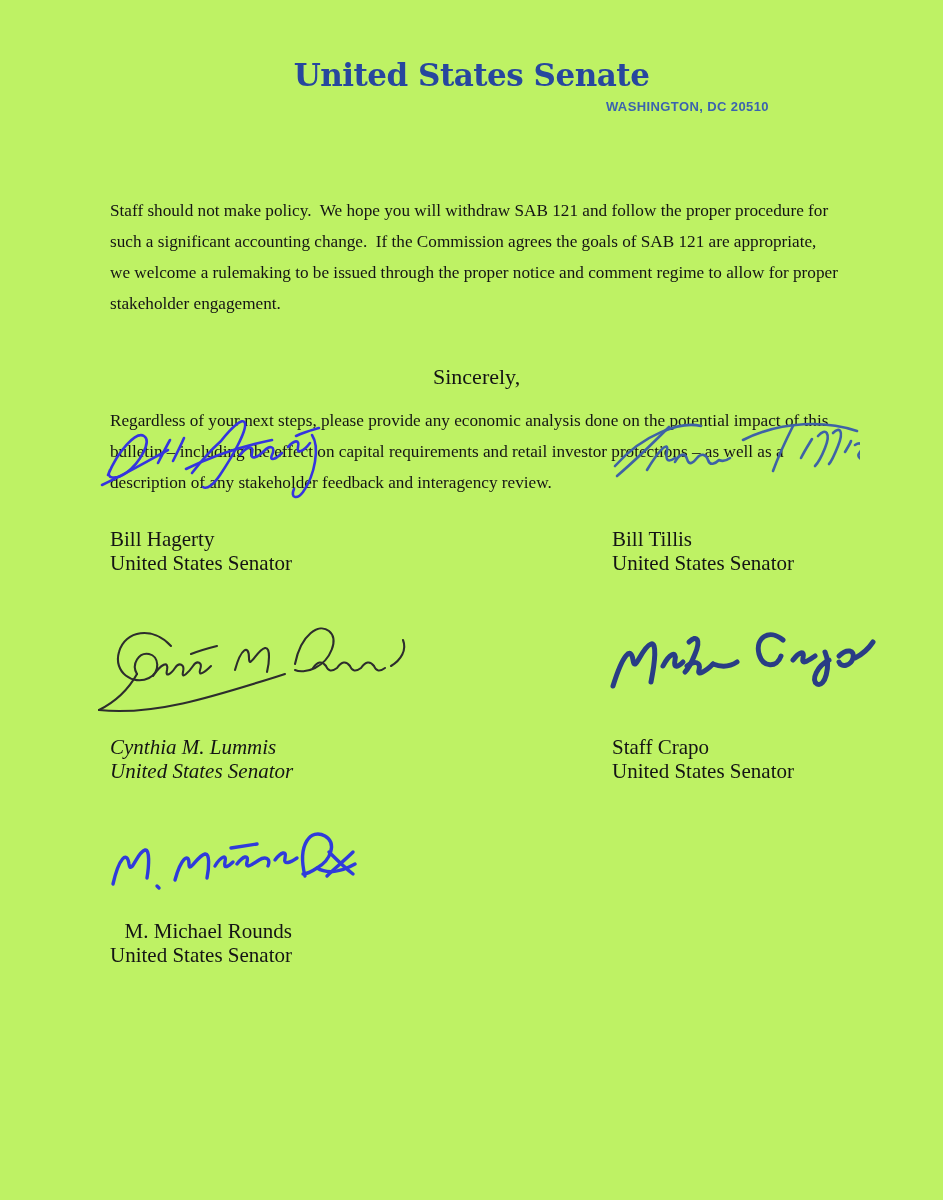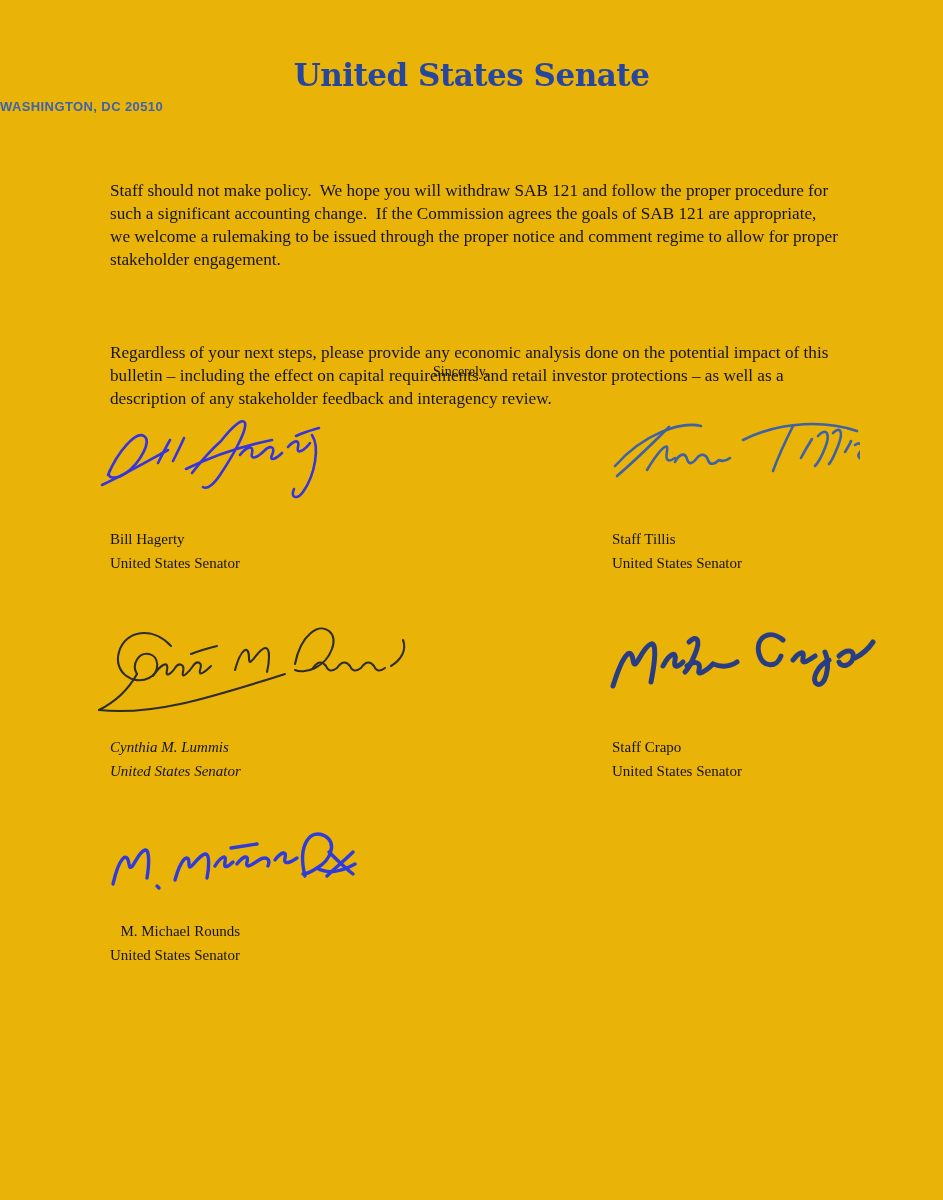--- a/index.html
+++ b/index.html
@@ -4,21 +4,21 @@
 <style>
   html, body {
     margin: 0;
     padding: 0;
     background: #ffffff;
   }
   .page {
     position: relative;
     width: 943px;
     height: 1200px;
-    background: #eab308;
+    background: #bef264;
     overflow: hidden;
     font-family: "Liberation Serif", serif;
     color: #141414;
   }
   .letterhead-title {
     position: absolute;
     top: 57px;
     left: 0;
     width: 943px;
     text-align: center;
@@ -26,56 +26,56 @@
     font-weight: bold;
     font-size: 31px;
     letter-spacing: -0.5px;
     color: #27479e;
   }
   .letterhead-address {
     position: absolute;
     top: 99px;
     left: 0;
     width: 769px;
-    text-align: left;
+    text-align: right;
     font-family: "Liberation Sans", sans-serif;
     font-weight: bold;
     font-size: 13px;
     letter-spacing: 0.4px;
     color: #3b63ae;
   }
   .body-text {
     position: absolute;
     left: 110px;
     top: 133px;
     width: 730px;
     font-size: 17.2px;
-    line-height: 23px;
+    line-height: 31px;
     white-space: pre-wrap;
   }
   .body-text p {
     margin: 0 0 23.6px 0;
   }
   .closing {
     position: absolute;
     left: 433px;
     top: 364px;
-    font-size: 14px;
+    font-size: 22px;
   }
   .sig {
     position: absolute;
   }
   .sig svg {
     display: block;
     width: 100%;
     height: 100%;
   }
   .name-block {
     position: absolute;
-    font-size: 15px;
+    font-size: 21px;
     line-height: 24px;
   }
   .name-block .line { display: block; }
 
   
   .sig-hagerty { left: 100px; top: 413px; width: 222px; height: 100px; }
   .sig-tillis  { left: 605px; top: 418px; width: 255px; height: 70px; }
   .sig-lummis  { left:  95px; top: 620px; width: 322px; height: 102px; }
   .sig-crapo   { left: 605px; top: 626px; width: 272px; height: 80px; }
   .sig-rounds  { left: 105px; top: 828px; width: 252px; height: 78px; }
@@ -187,21 +187,21 @@
       </g>
     </svg>
   </div>
 
   <div class="name-block name-hagerty">
     <span class="line">Bill Hagerty</span>
     <span class="line">United States Senator</span>
   </div>
 
   <div class="name-block name-tillis">
-    <span class="line">Staff Tillis</span>
+    <span class="line">Bill Tillis</span>
     <span class="line">United States Senator</span>
   </div>
 
   <div class="name-block name-lummis">
     <span class="line">Cynthia M. Lummis</span>
     <span class="line">United States Senator</span>
   </div>
 
   <div class="name-block name-crapo">
     <span class="line">Staff Crapo</span>

